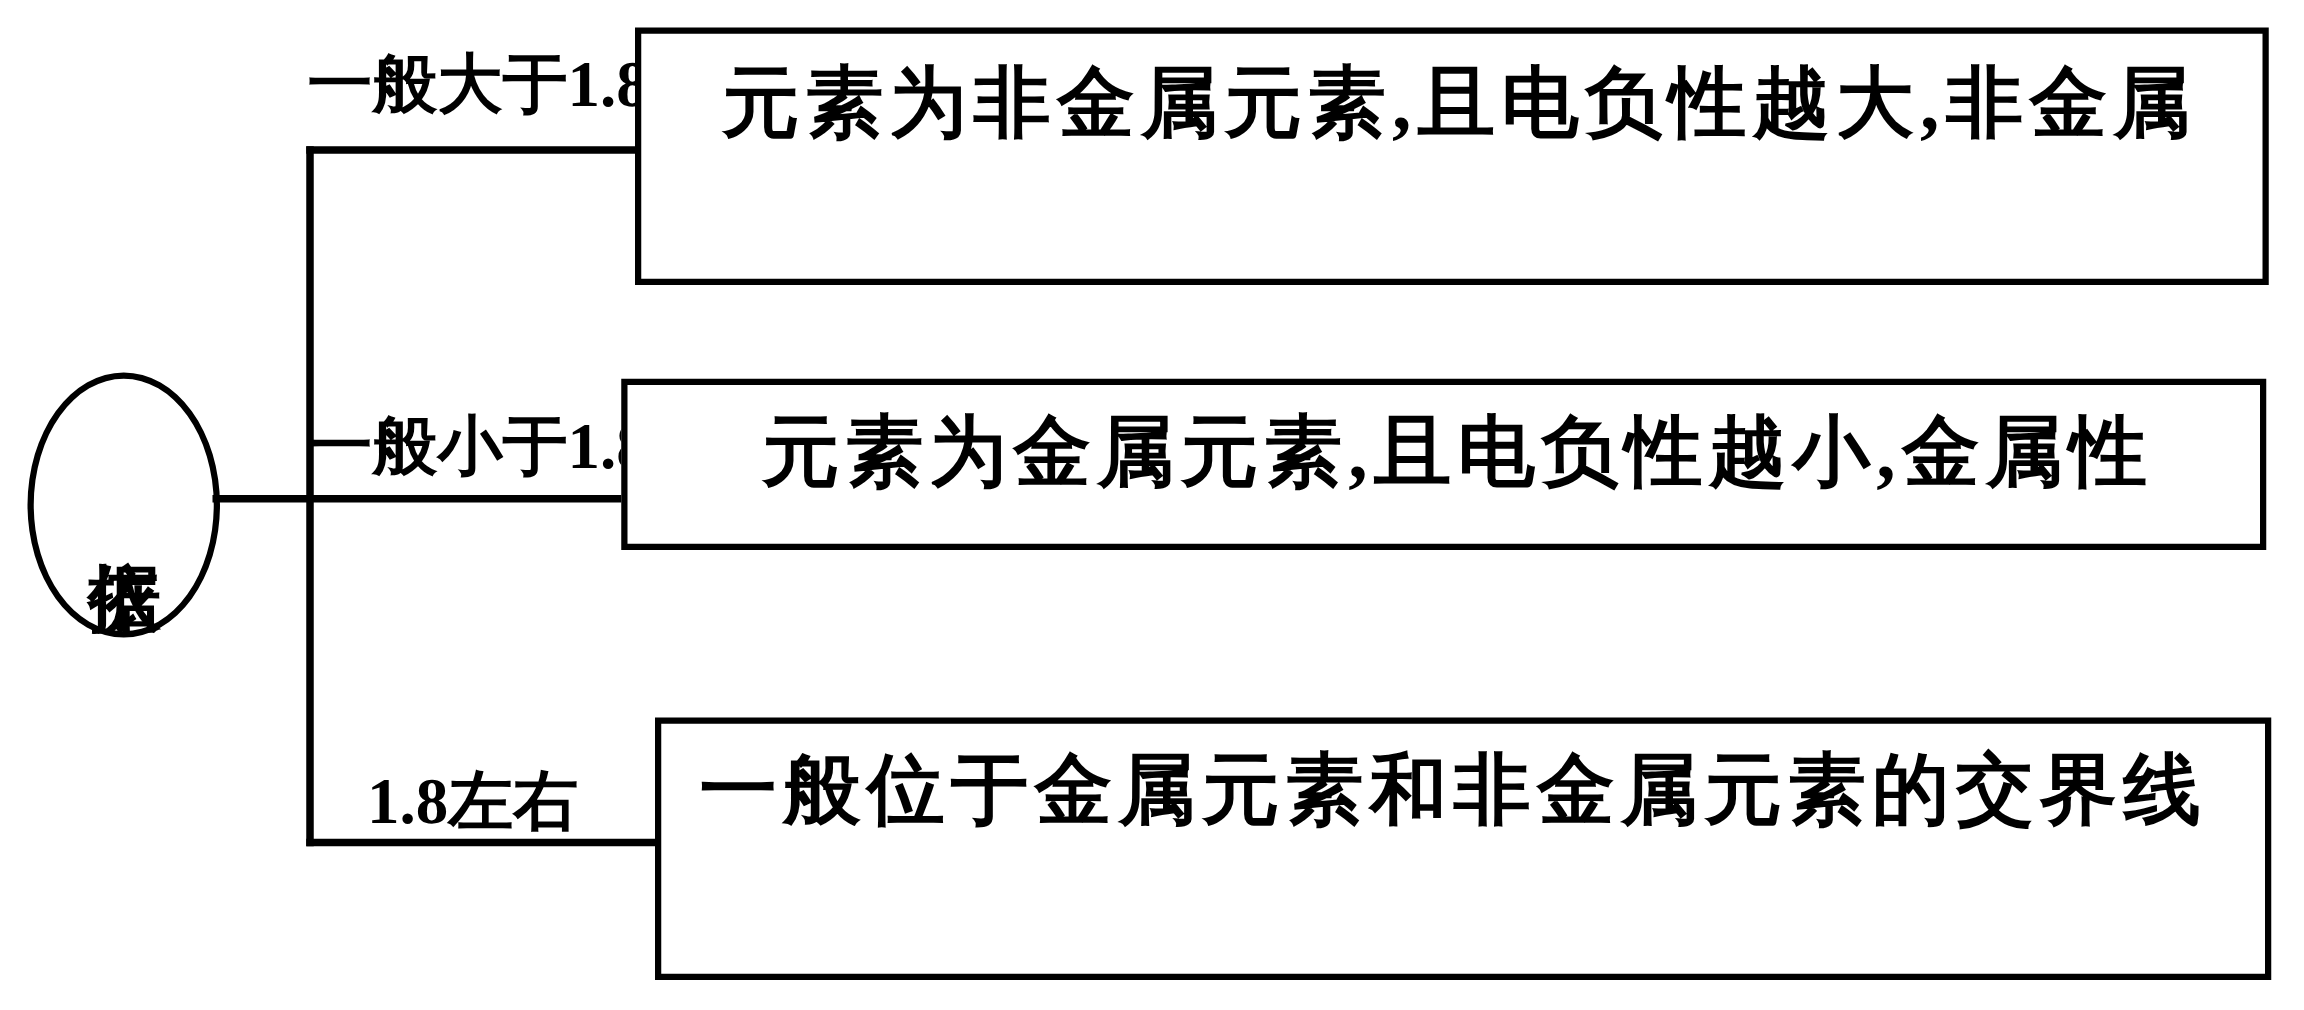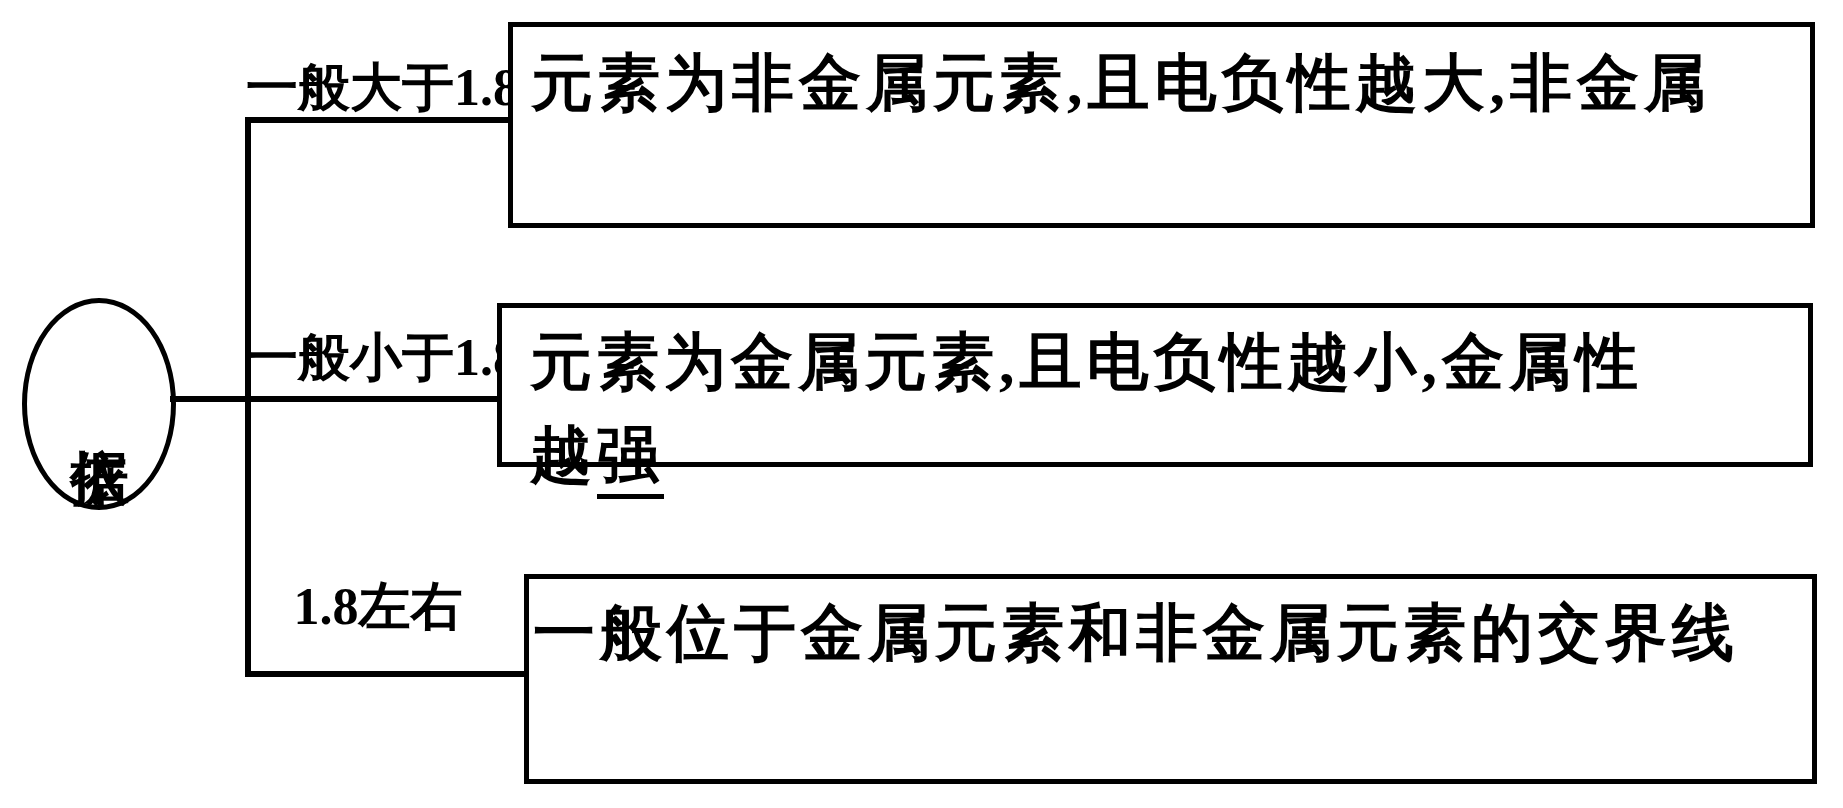--- a/index.html
+++ b/index.html
@@ -53,59 +53,57 @@
   .node-box {
     position: absolute;
     border: 5px solid #000000;
     background: #ffffff;
     font-size: 62px;
     font-weight: bold;
     letter-spacing: 5px;
     line-height: 93px;
     white-space: nowrap;
     box-sizing: border-box;
+    text-align: center;
   }
   .u {
     border-bottom: 5px solid #000000;
     padding-bottom: 5px;
   }
   .box1 { left: 508px; top: 22px;  width: 1307px; height: 206px; padding: 10px 6px 0 18px; }
-  .box2 { left: 497px; top: 303px; width: 1316px; height: 164px; padding: 8px 6px 0 28px; }
+  .box2 { left: 497px; top: 303px; width: 1316px; height: 137px; padding: 8px 6px 0 28px; }
   .box3 { left: 524px; top: 574px; width: 1293px; height: 210px; padding: 8px 20px 0 4px; }
 </style>
 </head>
 <body>
 
 <div id="stage">
 
   <div class="ellipse">
     <span class="vtext">依据</span>
   </div>
 
   <div class="line" style="left:170px; top:396px; width:330px; height:6px;"></div>
   <div class="line" style="left:245px; top:117px; width:6px;  height:560px;"></div>
   <div class="line" style="left:245px; top:117px; width:265px; height:6px;"></div>
   <div class="line" style="left:245px; top:671px; width:281px; height:6px;"></div>
 
-  <div class="branch-label" style="top:62px;">一般大于1.8</div>
+  <div class="branch-label" style="top:43px;">一般大于1.8</div>
   <div class="branch-label" style="top:332px;">一般小于1.8</div>
-  <div class="branch-label" style="top:581px;">1.8左右</div>
+  <div class="branch-label" style="top:616px;">1.8左右</div>
 
   <div class="node-box box1">
     <div>
       <span>元素为非金属元素,且电负性越大,非金属</span>
     </div>
   </div>
 
   <div class="node-box box2">
     <div>
       <span>元素为金属元素,且电负性越小,金属性</span>
-    </div>
-    <div>
-      <span>越</span><span class="u">强</span>
     </div>
   </div>
 
   <div class="node-box box3">
     <div>
       <span>一般位于金属元素和非金属元素的交界线</span>
     </div>
   </div>
 
 </div>

